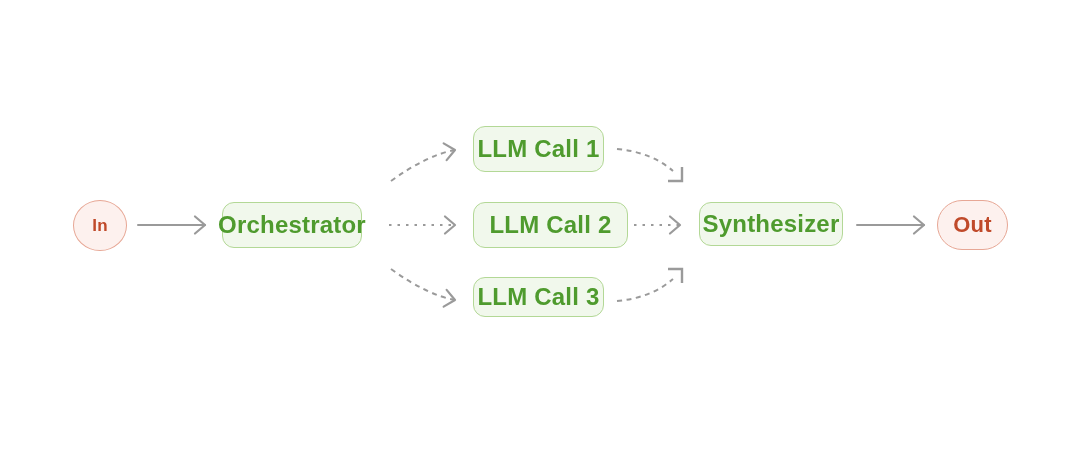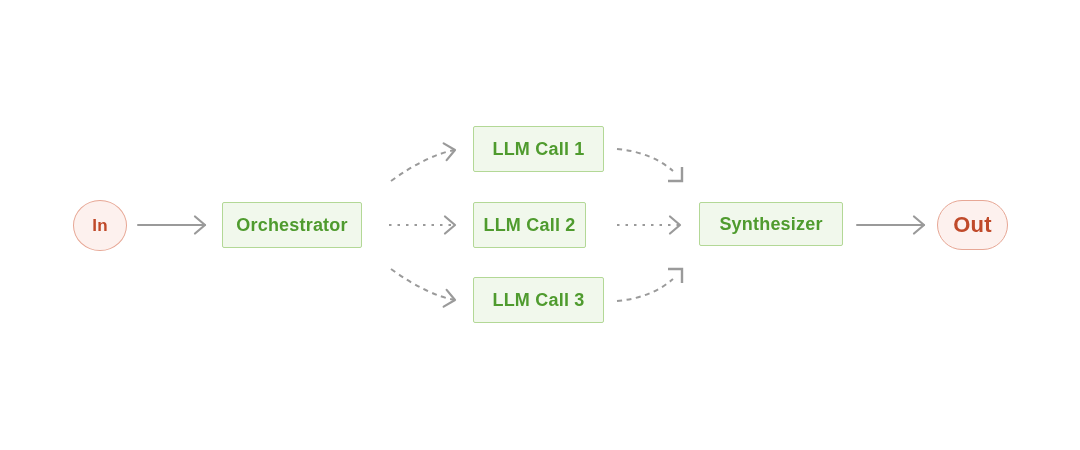--- a/index.html
+++ b/index.html
@@ -21,34 +21,34 @@
     display:flex;align-items:center;justify-content:center;
     box-sizing:border-box;
     font-weight:bold;
     letter-spacing:0.2px;
     user-select:none;
   }
   .node-green{
     background:var(--node-green-fill,#f1f8ec);
     border:1.5px solid var(--node-green-border,#b3d896);
     color:var(--node-green-text,#4f9b2e);
-    font-size:18px;
-    border-radius:2px;
+    font-size:24px;
+    border-radius:12px;
   }
   .node-red{
     background:var(--node-red-fill,#fdf1ee);
     border:1.5px solid var(--node-red-border,#e7a795);
     color:var(--node-red-text,#c04a2a);
     font-size:17px;
   }
   .n-in{left:73px;top:200px;width:54px;height:51px;border-radius:50%;}
   .n-orchestrator{left:222px;top:202px;width:140px;height:46px;}
   .n-llm1{left:473px;top:126px;width:131px;height:46px;}
-  .n-llm2{left:473px;top:202px;width:113px;height:46px;}
-  .n-llm3{left:473px;top:277px;width:131px;height:46px;}
+  .n-llm2{left:473px;top:202px;width:155px;height:46px;}
+  .n-llm3{left:473px;top:277px;width:131px;height:40px;}
   .n-synthesizer{left:699px;top:202px;width:144px;height:44px;}
   .n-out{left:937px;top:200px;width:71px;height:50px;border-radius:25px;font-size:22px;}
 </style>
 </head>
 <body>
 
 <div class="canvas">
 
   <svg class="arrow-layer" width="1080" height="450" viewBox="0 0 1080 450" xmlns="http://www.w3.org/2000/svg">
     <defs>

